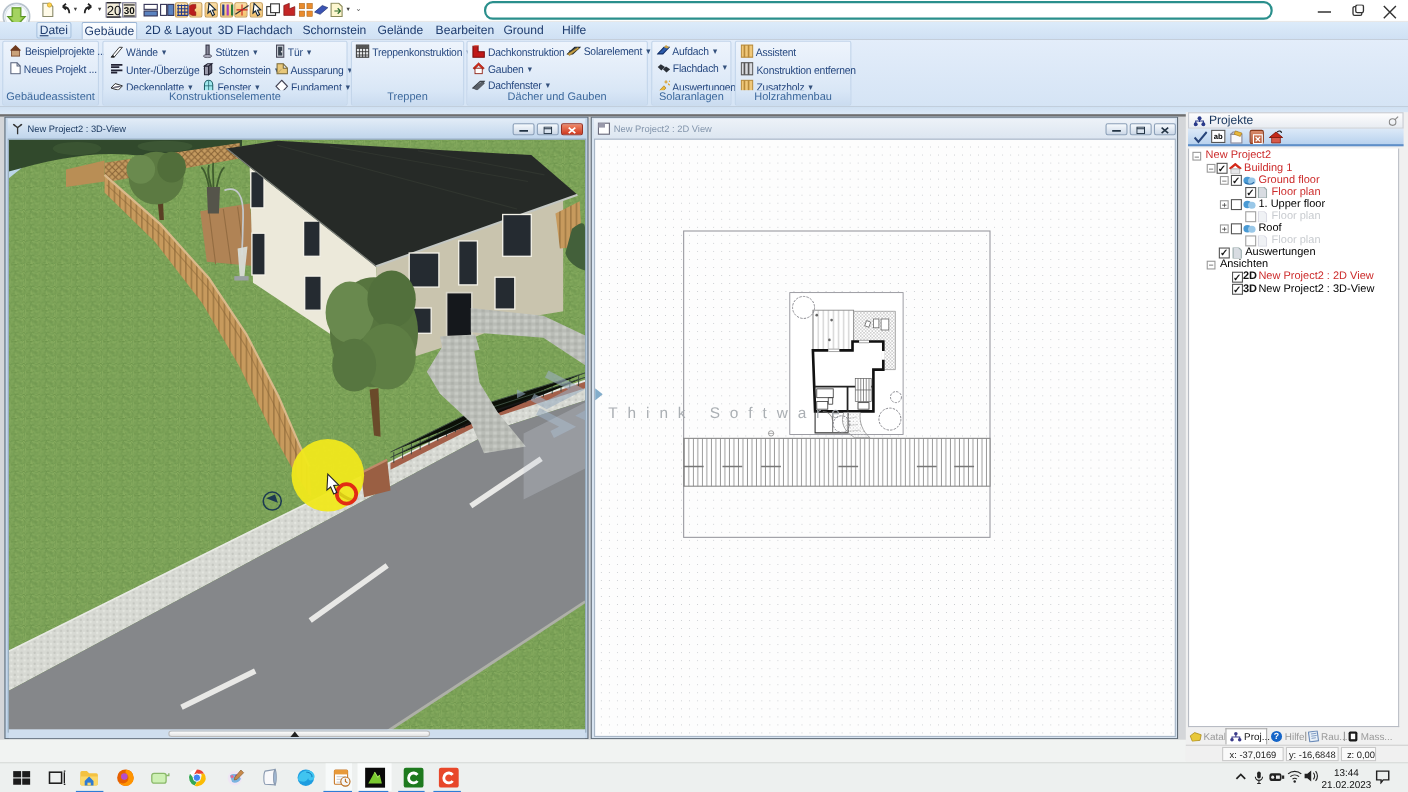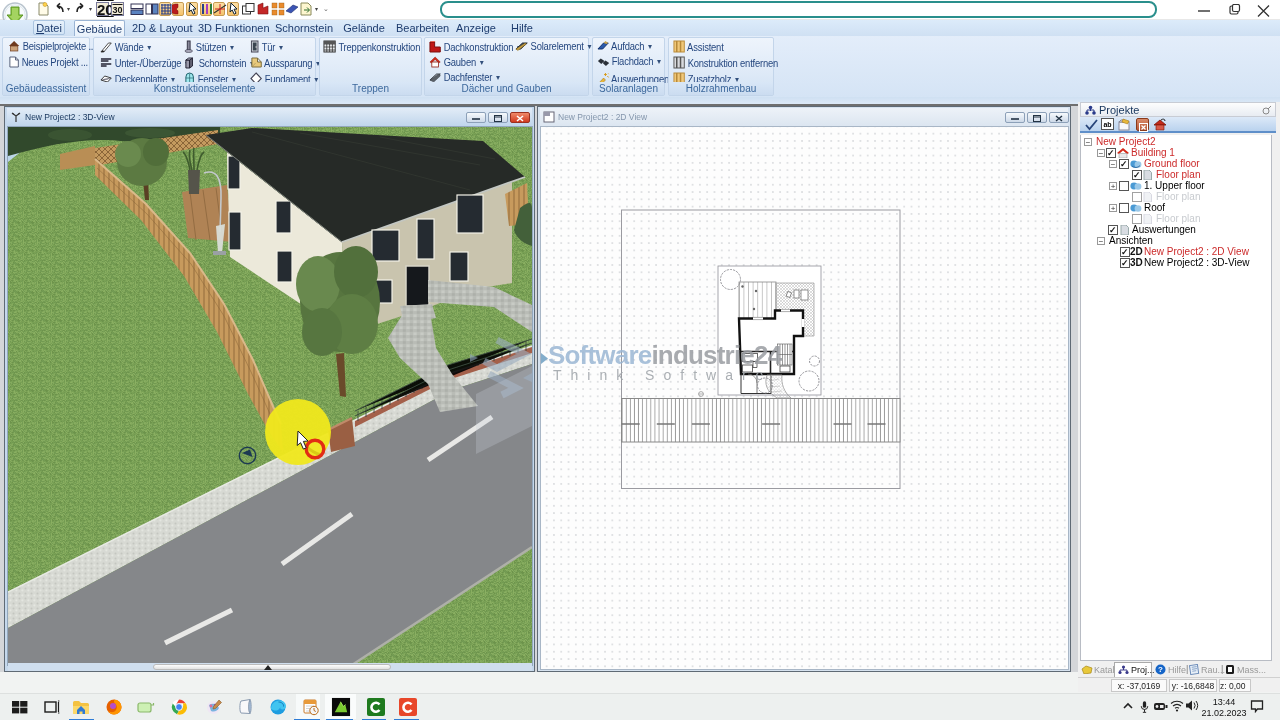--- a/index.html
+++ b/index.html
@@ -62,21 +62,21 @@
       <circle cx="9" cy="2.5" r="2" fill="#ffd24a" stroke="#c79b2a" stroke-width=".6"></circle>
     </svg>
   <svg class="qat" style="left:52px" width="14" height="14" viewBox="0 0 14 14">
       <path d="M11 10c0-4-2-6-6-6M5 4l3-2.6M5 4l3 2.6" fill="none" stroke="#222" stroke-width="1.6"></path>
     </svg>
   <div class="qat" style="left:65px;width:7px;color:#444;font-size:6px">▾</div>
   <svg class="qat" style="left:74px" width="14" height="14" viewBox="0 0 14 14">
       <path d="M3 10c0-4 2-6 6-6M9 4L6 1.4M9 4L6 6.6" fill="none" stroke="#222" stroke-width="1.6"></path>
     </svg>
   <div class="qat" style="left:87px;width:7px;color:#444;font-size:6px">▾</div>
-  <div class="qat" style="left:96px;width:13px;background:#f2ecd8;border:1px solid #7a7a9a;font-weight:bold;font-size:15px;color:#111;text-decoration:overline underline">20</div>
+  <div class="qat" style="left:96px;width:13px;background:#f2ecd8;border:1px solid #7a7a9a;font-weight:normal;font-size:12px;color:#111;text-decoration:overline underline">20</div>
   <div class="qat" style="left:111px;width:13px;background:#f2ecd8;border:1px solid #7a7a9a;font-weight:bold;font-size:9px;color:#111;text-decoration:overline underline">30</div>
   <svg class="qat" style="left:130px" width="14" height="14" viewBox="0 0 14 14">
       <rect x="1" y="2" width="12" height="4.5" fill="#fff" stroke="#335"></rect>
       <rect x="1" y="8" width="12" height="4.5" fill="#5b83c0" stroke="#335"></rect>
     </svg>
   <svg class="qat" style="left:145px" width="14" height="14" viewBox="0 0 14 14">
       <rect x="1" y="2" width="5.5" height="10" fill="#fff" stroke="#335"></rect>
       <rect x="7.5" y="2" width="5.5" height="10" fill="#5b83c0" stroke="#335"></rect>
     </svg>
   <div class="qat qsel" style="left:159px;width:12px"></div>
@@ -141,25 +141,25 @@
       <path d="M8 7h12" stroke="#333" stroke-width="1.4"></path>
       <rect x="40" y="2" width="8" height="8" fill="none" stroke="#333" stroke-width="1.2" rx="1.5"></rect>
       <rect x="42.5" y="0.5" width="7" height="7" fill="#fff" stroke="#333" stroke-width="1.2" rx="1.5"></rect>
       <path d="M68 1.5L79 12.5M79 1.5L68 12.5" stroke="#333" stroke-width="1.3"></path>
     </svg>
 </div>
 <div class="abs" id="tabrow">
   <div class="tab" style="left:33px;width:32px;background:linear-gradient(#e7f1fb,#d2e4f6);border:1px solid #aac4e0;border-radius:2px;height:15px;line-height:14px"><span style="text-decoration:underline">D</span>atei</div>
   <div class="tab active" style="left:74px;width:51px">Gebäude</div>
   <div class="tab" style="left:132px;width:58px">2D &amp; Layout</div>
-  <div class="tab" style="left:198px;width:68px">3D Funktionen</div>
+  <div class="tab" style="left:198px;width:68px">3D Flachdach</div>
   <div class="tab" style="left:274px;width:60px">Schornstein</div>
   <div class="tab" style="left:342px;width:44px">Gelände</div>
   <div class="tab" style="left:396px;width:50px">Bearbeiten</div>
-  <div class="tab" style="left:455px;width:42px">Anzeige</div>
+  <div class="tab" style="left:455px;width:42px">Ground</div>
   <div class="tab" style="left:508px;width:28px">Hilfe</div>
 </div>
 <div class="abs" id="ribbon">
   <div class="rgroup" style="left:2px;width:88px">
     <div class="rbtn" style="left:5px;top:2px"><svg class="ic" width="13" height="12" viewBox="0 0 13 12">
           <path d="M1 6L6.5 1 12 6z" fill="#6e3a1e"></path>
           <rect x="2.5" y="6" width="8" height="5" fill="#caa27a" stroke="#6e3a1e" stroke-width=".7"></rect>
         </svg> Beispielprojekte ...</div>
     <div class="rbtn" style="left:5px;top:18px"><svg class="ic" width="12" height="12" viewBox="0 0 12 12">
           <path d="M2 1h6l3 3v7H2z" fill="#fff" stroke="#55607a"></path>
@@ -729,21 +729,20 @@
 
       <g fill="none" stroke="#8a8a90" stroke-width=".9" stroke-dasharray="2.2 1.1">
         <circle cx="729.5" cy="278.5" r="10"></circle>
         <circle cx="808" cy="380" r="10"></circle>
         <circle cx="764" cy="384.5" r="7.5"></circle>
         <circle cx="813.5" cy="360" r="5"></circle>
       </g>
       <circle cx="700" cy="393" r="2.4" fill="none" stroke="#888" stroke-width=".7"></circle>
       <path d="M697.6 393h4.8" stroke="#888" stroke-width=".6"></path>
     </svg>
-    <div class="abs" style="left:7px;top:213px;font-size:26px;font-weight:bold;letter-spacing:-.8px;white-space:nowrap;opacity:.85"><span style="color:#9bb7d4">Software</span><span style="color:#9a9da2">industrie24</span></div>
     <div class="abs" style="left:12px;top:240px;font-size:14px;color:#a2a7ac;letter-spacing:9px;white-space:nowrap;opacity:.9">Think Software</div>
     <svg class="abs" style="left:0;top:226px" width="7" height="11" viewBox="0 0 7 11">
         <path d="M0 0l7 5.5L0 11z" fill="#5a92ba" opacity=".75"></path>
       </svg>
   </div>
 </div>
 
 <div class="abs" id="rpanel">
   <div class="abs" style="left:2px;top:0;width:196px;height:15px;background:linear-gradient(#fdfdfd,#e8ecf2);border:1px solid #c8ccd4;font-size:11px;color:#17355c;line-height:14px">
     <svg class="abs" style="left:4px;top:2px" width="11" height="11" viewBox="0 0 11 11">
@@ -892,21 +891,21 @@
     <span class="abs" style="left:143px;top:2px;color:#777">|</span>
     <svg class="abs" style="left:147px;top:2px" width="10" height="11" viewBox="0 0 10 11">
         <rect x="1" y="1" width="8" height="9" rx="1.5" fill="#1a1a1a"></rect>
         <rect x="3" y="3" width="4" height="5" fill="#fff"></rect>
       </svg>
     <span class="abs" style="left:159px;top:3px">Mass...</span>
   </div>
   <div class="abs" id="pstatus" style="left:0;top:575px;width:202px;height:15px;font-size:8.5px;color:#222;background:#f0f0f0;border-top:1px solid #d0d0d0;white-space:nowrap">
     <div class="abs" style="left:33px;top:1px;width:56px;height:13px;background:#fafafa;border:1px solid #c8c8c8;text-align:center;line-height:12px">x: -37,0169</div>
     <div class="abs" style="left:91px;top:1px;width:48px;height:13px;background:#fafafa;border:1px solid #c8c8c8;text-align:center;line-height:12px">y: -16,6848</div>
-    <div class="abs" style="left:141px;top:1px;width:32px;height:13px;background:#fafafa;border:1px solid #c8c8c8;text-align:left;line-height:12px">z: 0,00</div>
+    <div class="abs" style="left:141px;top:1px;width:32px;height:13px;background:#fafafa;border:1px solid #c8c8c8;text-align:right;line-height:12px">z: 0,00</div>
   </div>
 </div>
 <div class="abs" id="bottomstrip"></div>
 <div class="abs" id="taskbar">
   <svg class="tico" style="left:9px" width="18" height="20" viewBox="0 0 18 20">
       <g fill="#1c1c1c">
         <rect x="1" y="4" width="7.2" height="5.7"></rect>
         <rect x="9.2" y="4" width="7.2" height="5.7"></rect>
         <rect x="1" y="10.7" width="7.2" height="5.7"></rect>
         <rect x="9.2" y="10.7" width="7.2" height="5.7"></rect>

